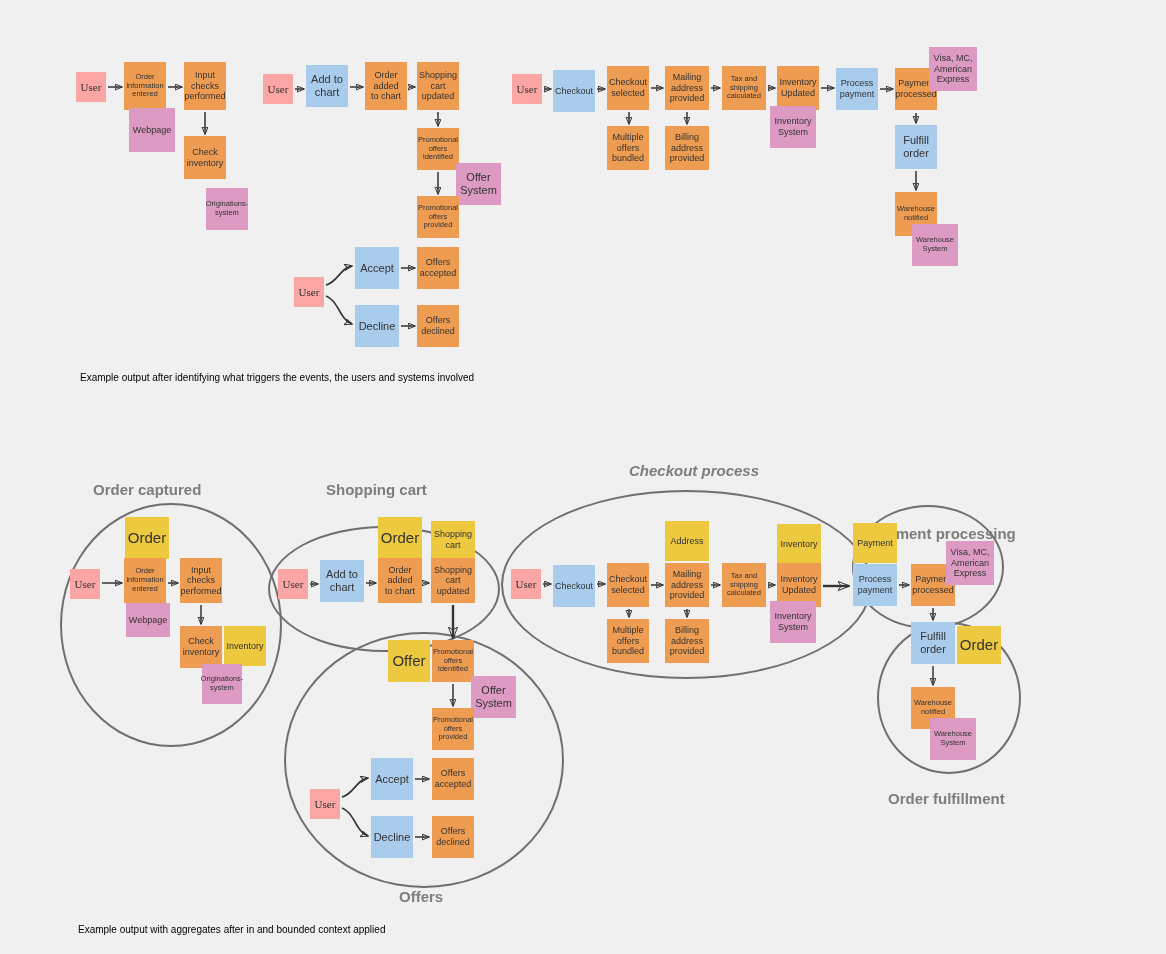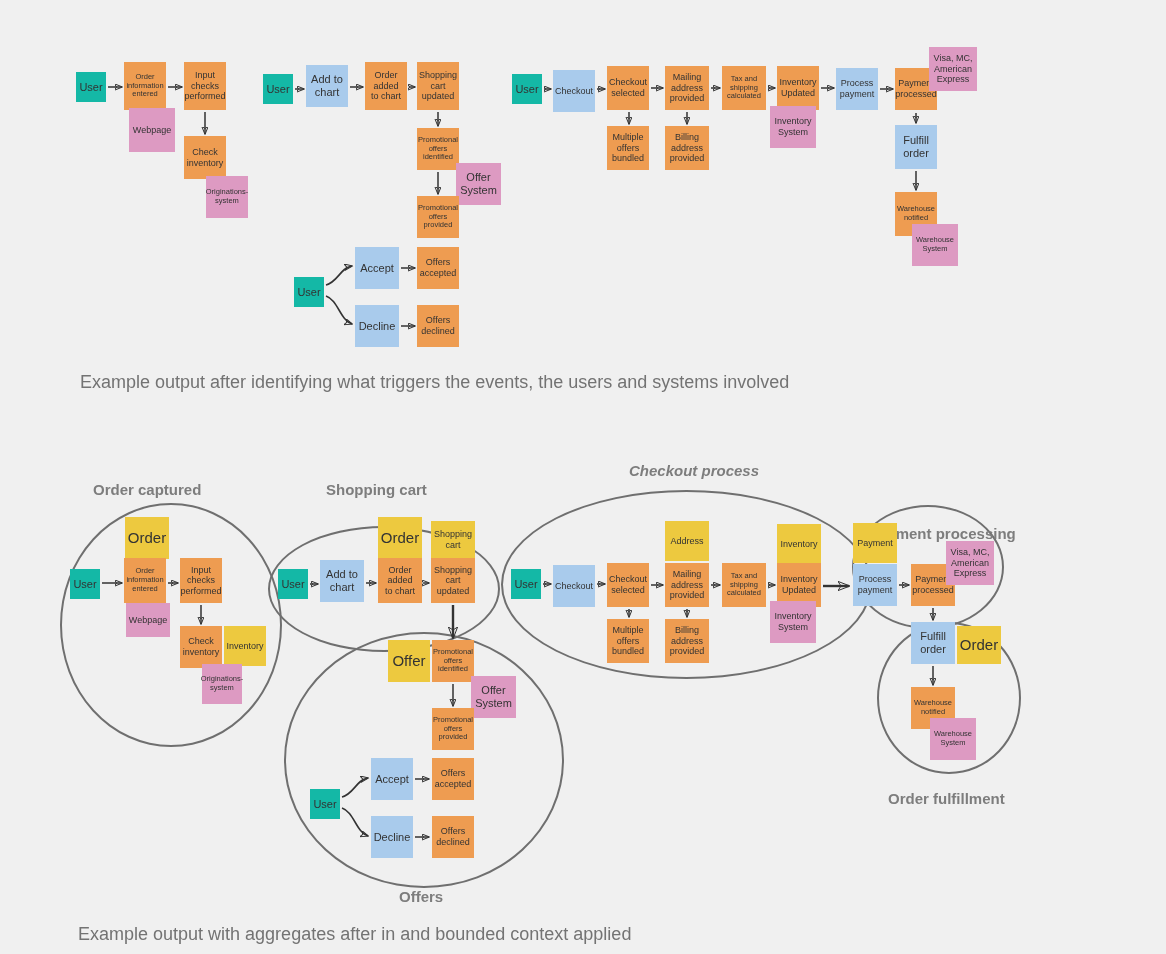--- a/index.html
+++ b/index.html
@@ -18,21 +18,21 @@
     position:absolute;
     box-sizing:border-box;
     display:flex;align-items:center;justify-content:center;
     text-align:center;
     line-height:1.18;
     padding:2px 3px;
     color:#333333;
     white-space:pre-line;
     z-index:5;
   }
-  .note.actor{background:#14b8a6;}
+  .note.actor{background:#fca5a5;font-family:Liberation Serif, serif;}
   .note.event{background:#ee9c51;}
   .note.command{background:#a9cbec;}
   .note.system{background:#dd9ac2;}
   .note.aggregate{background:#edc93f;}
 
   .fs-xs{font-size:7.5px;}
   .fs-s {font-size:9px;}
   .fs-m {font-size:11px;}
   .fs-l {font-size:15px;}
 
@@ -49,22 +49,22 @@
     font-weight:bold;
     font-size:15px;
     color:#7d7d7d;
     white-space:nowrap;
     z-index:2;
   }
 
   
   .caption{
     position:absolute;
-    font-size:18px;
-    color:#737373;
+    font-size:10px;
+    color:#000000;
     text-align:right;
   }
 
   
   .conn{position:absolute;z-index:6;overflow:visible;}
   .conn path,.conn line{stroke:#333;fill:none;}
 </style>
 </head>
 <body>
 
@@ -148,21 +148,21 @@
       <div class="note actor fs-m" style="left: 76px; top: 72px; width: 30px; height: 30px;">User</div>
       <div class="note event fs-xs" style="left: 124px; top: 62px; width: 42px; height: 48px;">Order
 information
 entered</div>
       <div class="note system fs-s" style="left: 129px; top: 108px; width: 46px; height: 44px;">Webpage</div>
       <div class="note event fs-s" style="left: 184px; top: 62px; width: 42px; height: 48px;">Input
 checks
 performed</div>
       <div class="note event fs-s" style="left: 184px; top: 136px; width: 42px; height: 43px;">Check
 inventory</div>
-      <div class="note system fs-xs" style="left: 206px; top: 176px; width: 42px; height: 42px;">Originations-
+      <div class="note system fs-xs" style="left: 206px; top: 188px; width: 42px; height: 42px;">Originations-
 system</div>
       <div class="note actor fs-m" style="left: 263px; top: 74px; width: 30px; height: 30px;">User</div>
       <div class="note command fs-m" style="left: 306px; top: 65px; width: 42px; height: 42px;">Add to
 chart</div>
       <div class="note event fs-s" style="left: 365px; top: 62px; width: 42px; height: 48px;">Order
 added
 to chart</div>
       <div class="note event fs-s" style="left: 417px; top: 62px; width: 42px; height: 48px;">Shopping
 cart
 updated</div>

